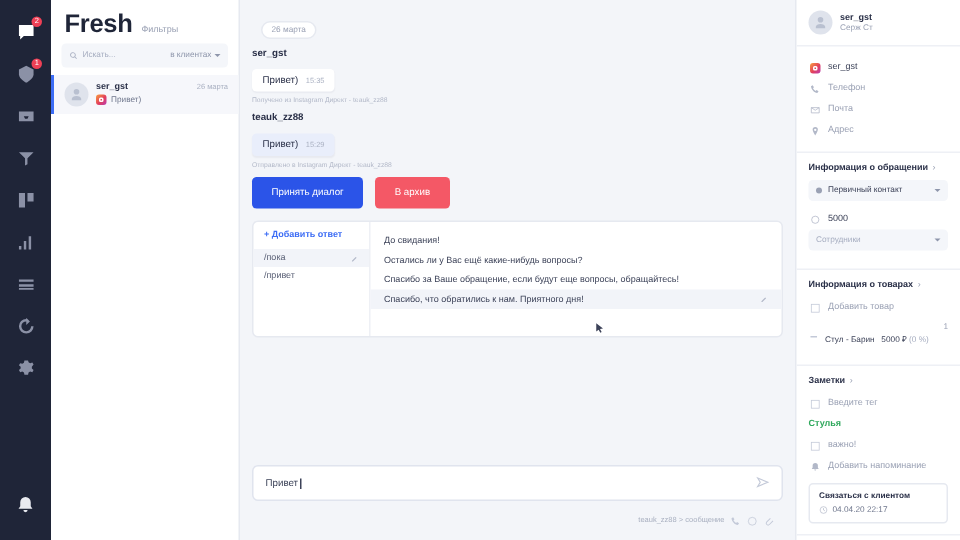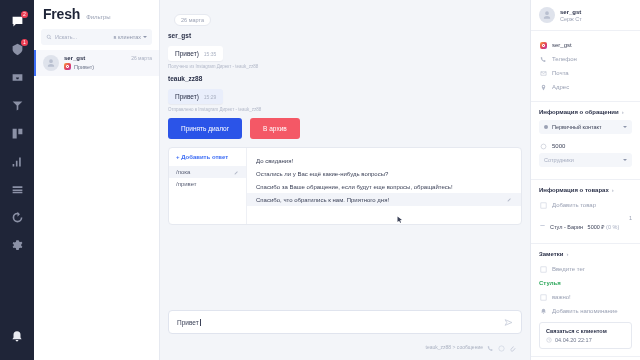--- a/index.html
+++ b/index.html
@@ -40,21 +40,21 @@
   .convcol {
     width: 126px; flex: 0 0 126px;
     background: #ffffff;
     border-right: 1px solid #e6e9f0;
     display: flex; flex-direction: column;
   }
   .conv-head {
     height: 26px; display: flex; align-items: baseline;
     padding: 6px 0 0 9px; gap: 6px;
   }
-  .conv-title { font-size: 14px; font-weight: bold; color: #1f2538; letter-spacing: -.2px; }
+  .conv-title { font-size: 17px; font-weight: bold; color: #1f2538; letter-spacing: -.2px; }
   .conv-filters { font-size: 6px; color: #9aa1b4; }
   .conv-search {
     display: flex; align-items: center; justify-content: space-between;
     height: 16px; margin: 3px 7px 0 7px;
     background: #f4f6fa; border-radius: 3px; padding: 0 5px;
   }
   .search-left { display: flex; align-items: center; gap: 3px; }
   .search-left svg { width: 6px; height: 6px; fill: #a6adc0; }
   .search-ph { font-size: 5.5px; color: #a6adc0; }
   .search-right { display: flex; align-items: center; gap: 2px; font-size: 5.5px; color: #8e96ab; }

